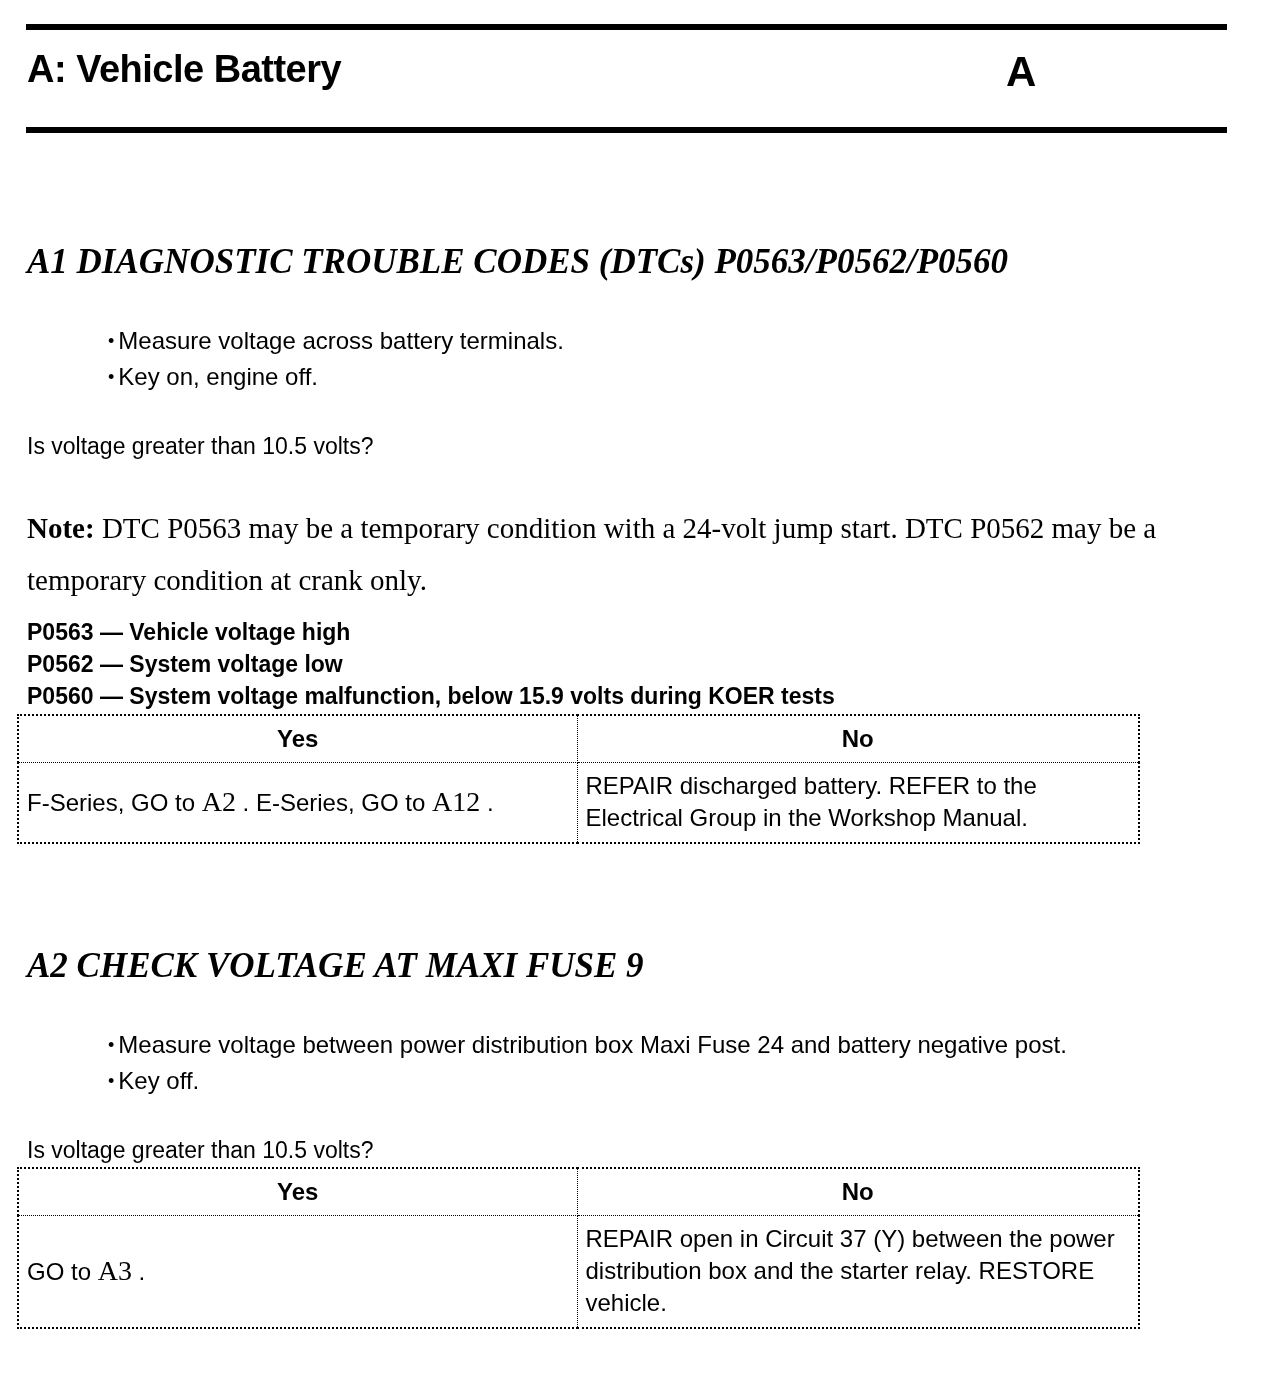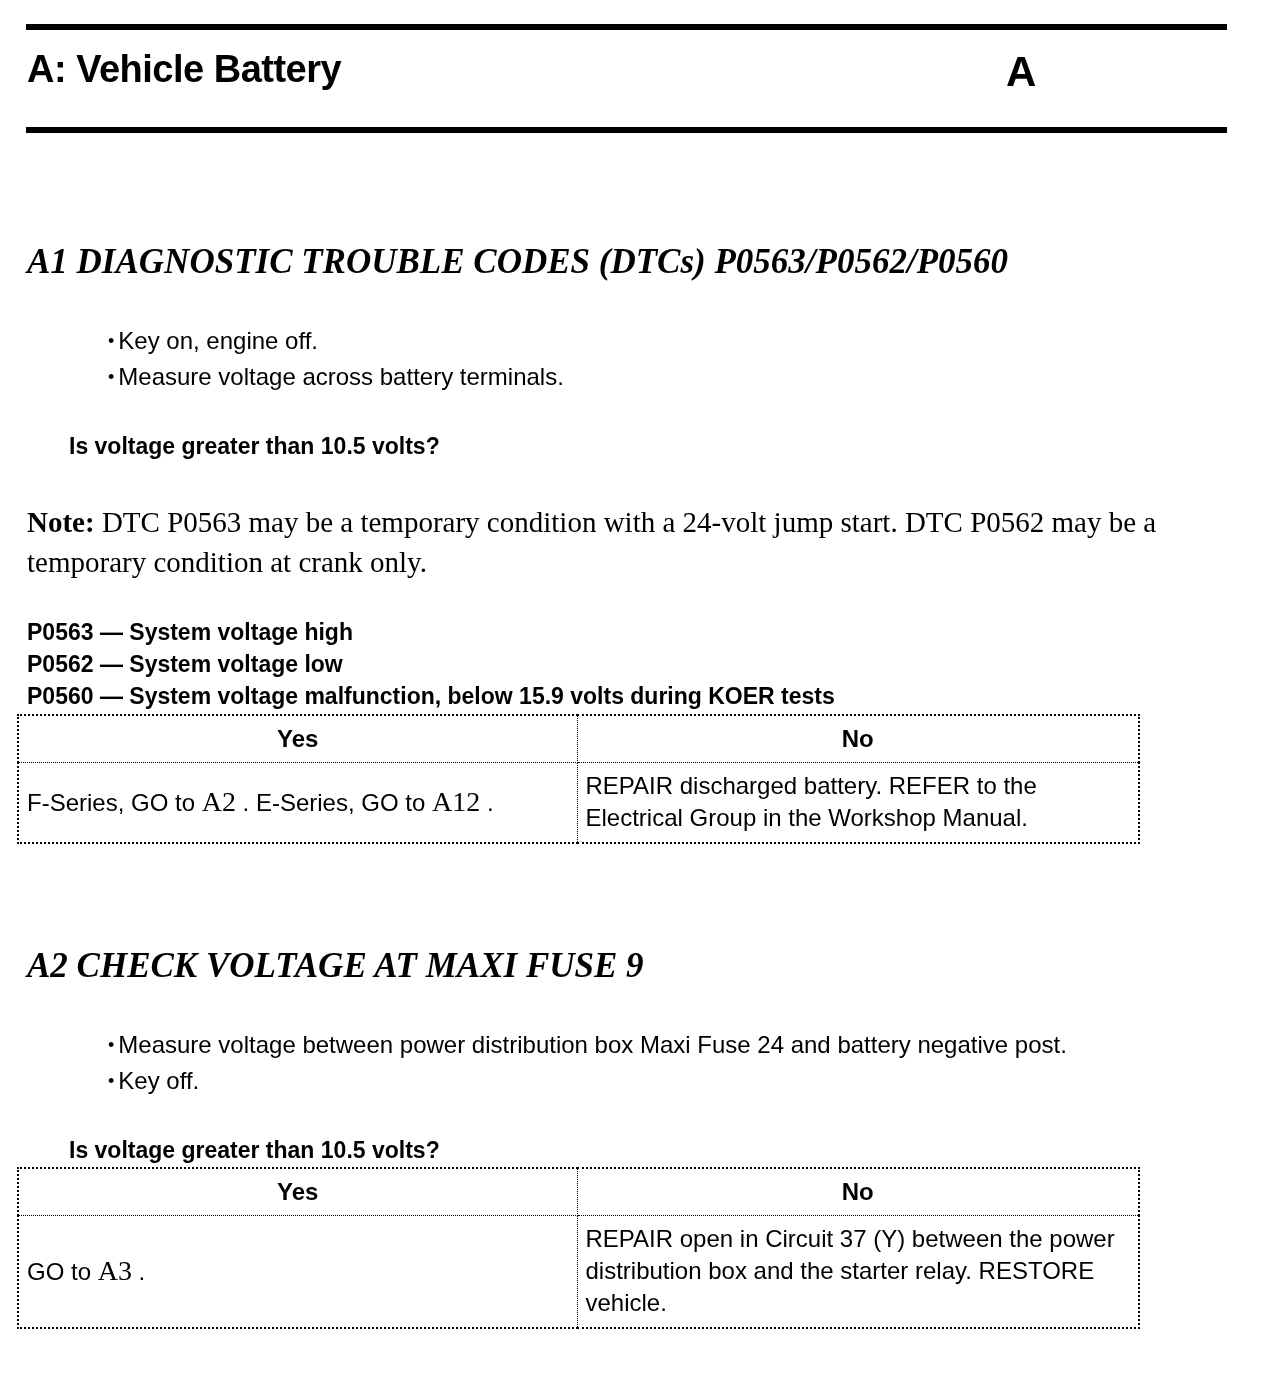--- a/index.html
+++ b/index.html
@@ -3,50 +3,50 @@
 <meta charset="utf-8">
 <style>
   html, body { margin: 0; padding: 0; background: #ffffff; }
   body { width: 1264px; height: 1394px; position: relative; color: #000; font-family: "Liberation Sans", sans-serif; overflow: hidden; }
   .rule { position: absolute; left: 26px; width: 1201px; height: 6px; background: #000; }
   .page-title { position: absolute; left: 27px; top: 48px; font-size: 38px; font-weight: bold; letter-spacing: -0.5px; }
   .page-letter { position: absolute; left: 1006px; top: 48px; font-size: 42px; font-weight: bold; }
   .sec-title { position: absolute; left: 27px; font-family: "Liberation Serif", serif; font-weight: bold; font-size: 35px; letter-spacing: 0px; white-space: nowrap; font-style: italic; }
   .bullets { position: absolute; left: 108px; margin: 0; padding: 0; list-style: none; font-size: 24px; line-height: 34px; white-space: nowrap; }
   .bullets li::before { content: "\2022"; font-size: 18px; margin-right: 4px; position: relative; top: -2px; }
-  .question { position: absolute; left: 27px; font-size: 23px; font-weight: bold; white-space: nowrap; margin-left: 42px; }
-  .note { position: absolute; left: 27px; top: 502px; width: 1200px; font-family: "Liberation Serif", serif; font-size: 29px; line-height: 40px; }
+  .question { position: absolute; left: 27px; font-size: 23px; font-weight: normal; white-space: nowrap; }
+  .note { position: absolute; left: 27px; top: 502px; width: 1200px; font-family: "Liberation Serif", serif; font-size: 29px; line-height: 52px; }
   .note b { font-weight: bold; }
   .codes { position: absolute; left: 27px; top: 616px; font-size: 23px; font-weight: bold; line-height: 32px; white-space: nowrap; }
   table.yn { position: absolute; left: 17px; width: 1121px; border-collapse: collapse; border: 2px dotted #000; table-layout: fixed; }
   table.yn th, table.yn td { border: 1px dotted #000; font-size: 24px; }
   table.yn th { font-weight: bold; text-align: center; height: 44px; }
   table.yn td { vertical-align: middle; padding: 4px 8px; line-height: 32px; }
   table.yn td.yes { padding-left: 8px; }
   .ref { font-family: "Liberation Serif", serif; font-size: 28px; }
 </style>
 </head>
 <body>
 
 <div class="rule" style="top:24px;"></div>
 <div class="page-title">A: Vehicle Battery</div>
 <div class="page-letter">A</div>
 <div class="rule" style="top:127px;"></div>
 
 <div class="sec-title" style="top:242px;">A1 DIAGNOSTIC TROUBLE CODES (DTCs) P0563/P0562/P0560</div>
 <ul class="bullets" style="top:324px;">
+  <li>Measure voltage across battery terminals.</li>
   <li>Key on, engine off.</li>
-  <li>Measure voltage across battery terminals.</li>
 </ul>
 <div class="question" style="top:433px;">Is voltage greater than 10.5 volts?</div>
 <div class="note">
   <b>Note:</b><span> DTC P0563 may be a temporary condition with a 24-volt jump start. DTC P0562 may be a temporary condition at crank only.</span>
 </div>
 <div class="codes">
-  <div>P0563 — System voltage high</div>
+  <div>P0563 — Vehicle voltage high</div>
   <div>P0562 — System voltage low</div>
   <div>P0560 — System voltage malfunction, below 15.9 volts during KOER tests</div>
 </div>
 <table class="yn" style="top:714px;">
   <colgroup>
       <col style="width:559px">
       <col style="width:562px">
     </colgroup>
   <tbody>
       <tr>

